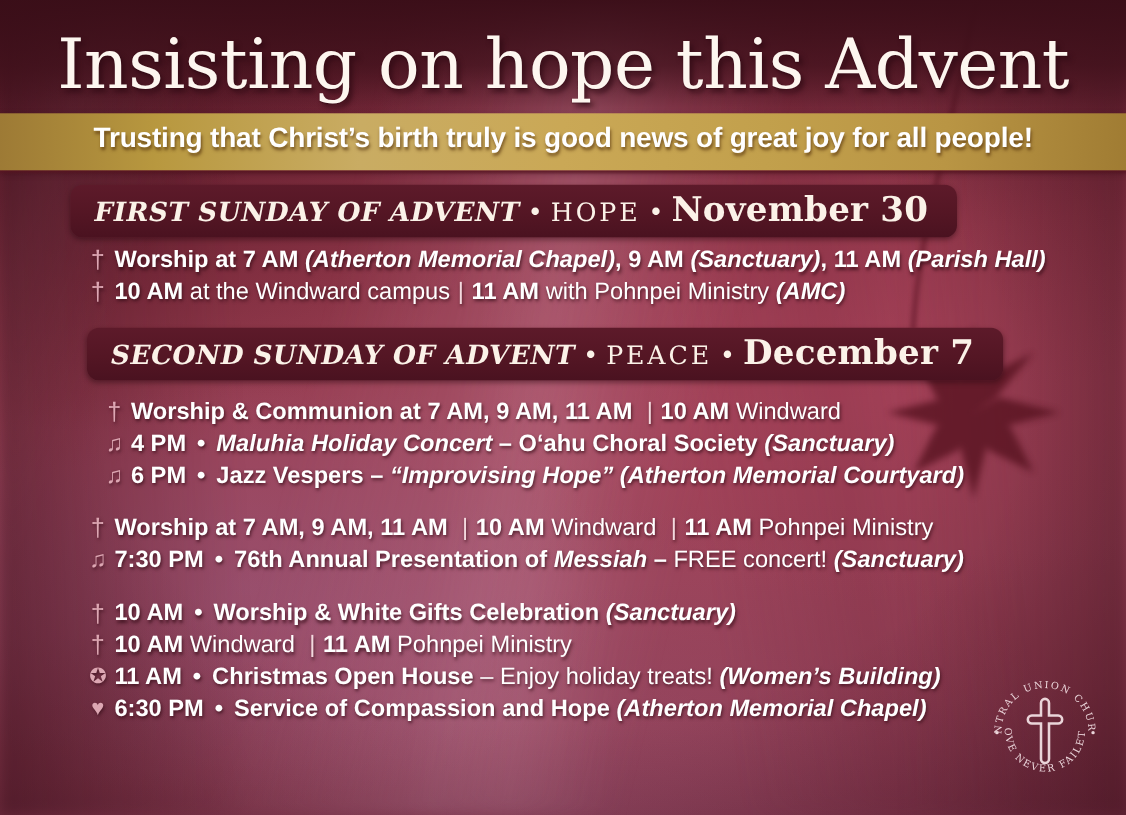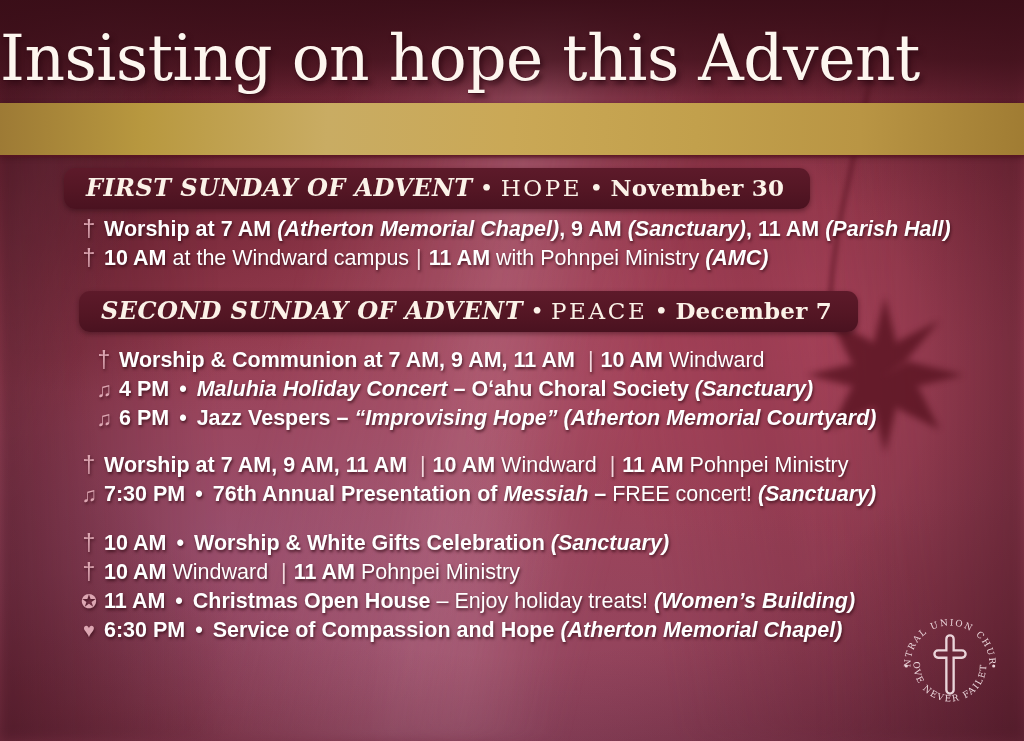--- a/index.html
+++ b/index.html
@@ -96,20 +96,21 @@
     content: "";
     position: absolute;
     left: 0; right: 0; bottom: -4px;
     height: 4px;
     background: linear-gradient(180deg, rgba(90,20,34,0.85), rgba(90,20,34,0.0));
   }
   .poster-title {
     position: absolute;
     left: 0; right: 0;
     top: 27px;
+    text-align: center;
     font-family: "DejaVu Serif", serif;
     font-size: 63px;
     line-height: 1.0;
     font-weight: 400;
     color: #fdf6ef;
     letter-spacing: -0.5px;
     text-shadow: 3px 4px 5px rgba(45,8,18,0.70), 0 1px 1px rgba(45,8,18,0.55);
     z-index: 2;
     white-space: nowrap;
   }
@@ -166,21 +167,21 @@
   .wh-theme {
     font-style: normal;
     font-weight: 400;
     font-size: 23px;
     letter-spacing: 2.6px;
     text-align: right;
   }
   .wh-date {
     font-style: normal;
     font-weight: 700;
-    font-size: 23px;
+    font-size: 31px;
     letter-spacing: 0.2px;
   }
 
   .lines {
     margin-top: 6px;
     padding-left: 104px;
   }
   .line {
     position: relative;
     color: #ffffff;
@@ -260,20 +261,21 @@
       </g>
     </svg>
   </div>
 
   <div class="bg-layer bg-vignette"></div>
   <div class="bg-layer bg-topdark"></div>
 
   <div class="header">
     <div class="gold-band"></div>
     <div class="poster-title">Insisting on hope this Advent</div>
+    <div class="poster-subtitle">Trusting that Christ’s birth truly is good news of great joy for all people!</div>
   </div>
 
   <div class="schedule" id="schedule-root">
       <div class="week" id="week-0"><div class="week-header"><span class="wh-name">FIRST SUNDAY OF ADVENT</span><span class="wh-sep">•</span><span class="wh-theme">HOPE</span><span class="wh-sep">•</span><span class="wh-date">November 30</span></div><div class="lines">
           <div class="line"><span class="glyph cross">†</span><span class="b">Worship at 7 AM </span><span class="i">(Atherton Memorial Chapel)</span><span class="b">, </span><span class="b">9 AM </span><span class="i">(Sanctuary)</span><span class="b">, </span><span class="b">11 AM </span><span class="i">(Parish Hall)</span></div>
           <div class="line"><span class="glyph cross">†</span><span class="b">10 AM </span><span class="n">at the Windward campus</span><span class="pipe">|</span><span class="b">11 AM </span><span class="n">with Pohnpei Ministry </span><span class="i">(AMC)</span></div>
         </div></div>
       <div class="week" id="week-1"><div class="week-header"><span class="wh-name">SECOND SUNDAY OF ADVENT</span><span class="wh-sep">•</span><span class="wh-theme">PEACE</span><span class="wh-sep">•</span><span class="wh-date">December 7</span></div><div class="lines">
           <div class="line"><span class="glyph cross">†</span><span class="b">Worship &amp; Communion at 7 AM, 9 AM, 11 AM </span><span class="pipe">|</span><span class="b">10 AM </span><span class="n">Windward</span></div>
           <div class="line"><span class="glyph note">♫</span><span class="b">4 PM </span><span class="dot">•</span><span class="bi"> Maluhia Holiday Concert </span><span class="b">– Oʻahu Choral Society </span><span class="i">(Sanctuary)</span></div>

